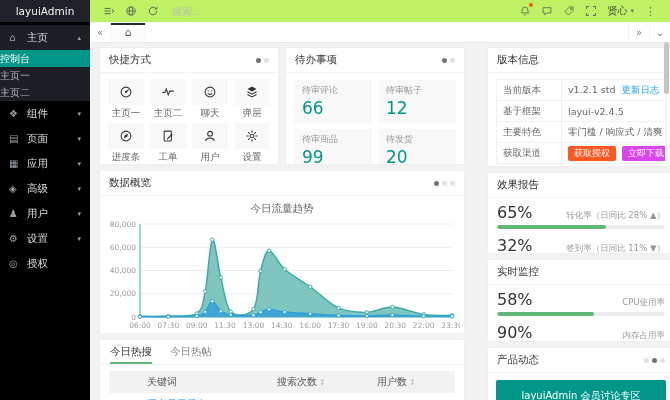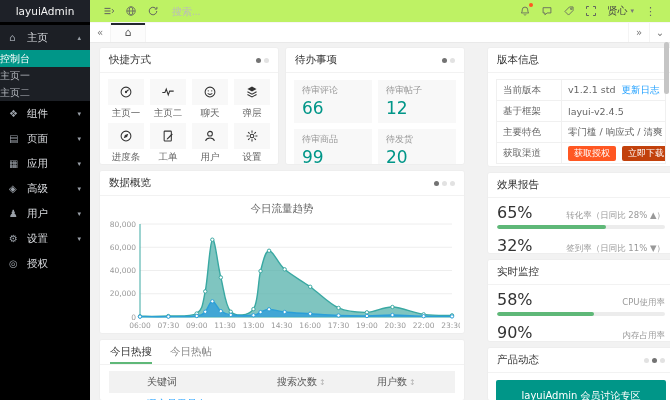--- a/index.html
+++ b/index.html
@@ -458,21 +458,21 @@
               <span class="vval">layui-v2.4.5</span>
             </div>
             <div class="vrow">
               <span class="vlabel">主要特色</span>
               <span class="vval">零门槛 / 响应式 / 清爽 / 极简</span>
             </div>
             <div class="vrow">
               <span class="vlabel">获取渠道</span>
               <span class="vval">
                 <span class="vbtn" style="background: rgb(255, 87, 34);">获取授权</span>
-                <span class="vbtn" style="background: #c2410c;">立即下载</span>
+                <span class="vbtn" style="background: #d946ef;">立即下载</span>
               </span>
             </div>
           </div>
         </div>
 
         <div class="card" style="height:80px;flex-shrink:0;">
           <div class="chead">
               <span>效果报告</span>
             </div>
           <div class="prow">

